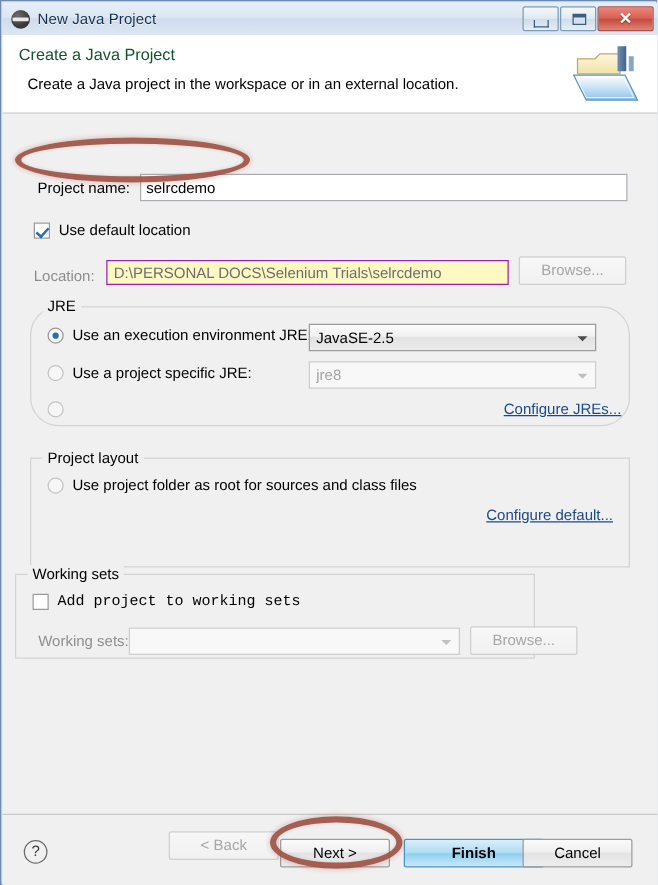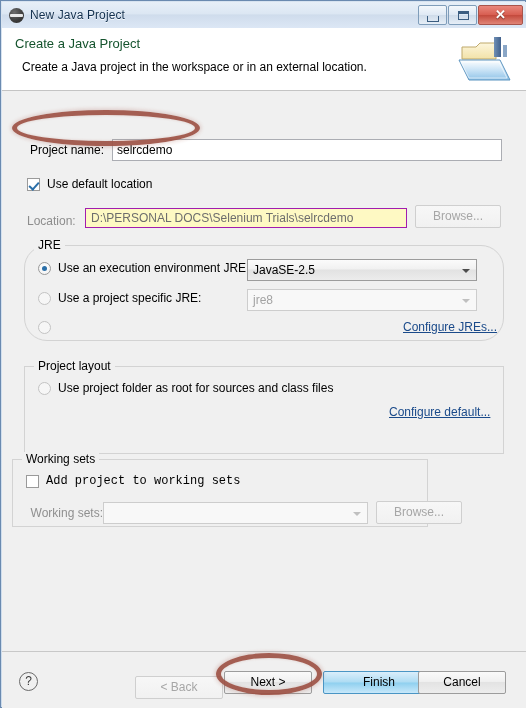--- a/index.html
+++ b/index.html
@@ -364,23 +364,23 @@
     width: 19px; height: 19px;
     box-sizing: border-box;
     border: 1px solid #6a6a6a;
     border-radius: 50%;
     color: #3a3a3a;
     font-size: 12px;
     line-height: 17px;
     text-align: center;
     background: #f0f0f0;
   }
-  #back-btn   { position: absolute; left: 133px; top: 24px; width: 88px; }
+  #back-btn   { position: absolute; left: 133px; top: 13px; width: 88px; }
   #next-btn   { position: absolute; left: 222px; top: 19px; width: 88px; }
-  #finish-btn { position: absolute; left: 321px; top: 19px; width: 112px; }
+  #finish-btn { position: absolute; left: 321px; top: 19px; width: 112px; font-weight: bold; }
   #cancel-btn { position: absolute; left: 416px; top: 19px; width: 88px; }
 
   
   .annot {
     position: absolute;
     box-sizing: border-box;
     border: 5px solid #9e5245;
     border-radius: 50%;
     pointer-events: none;
     opacity: 0.92;

